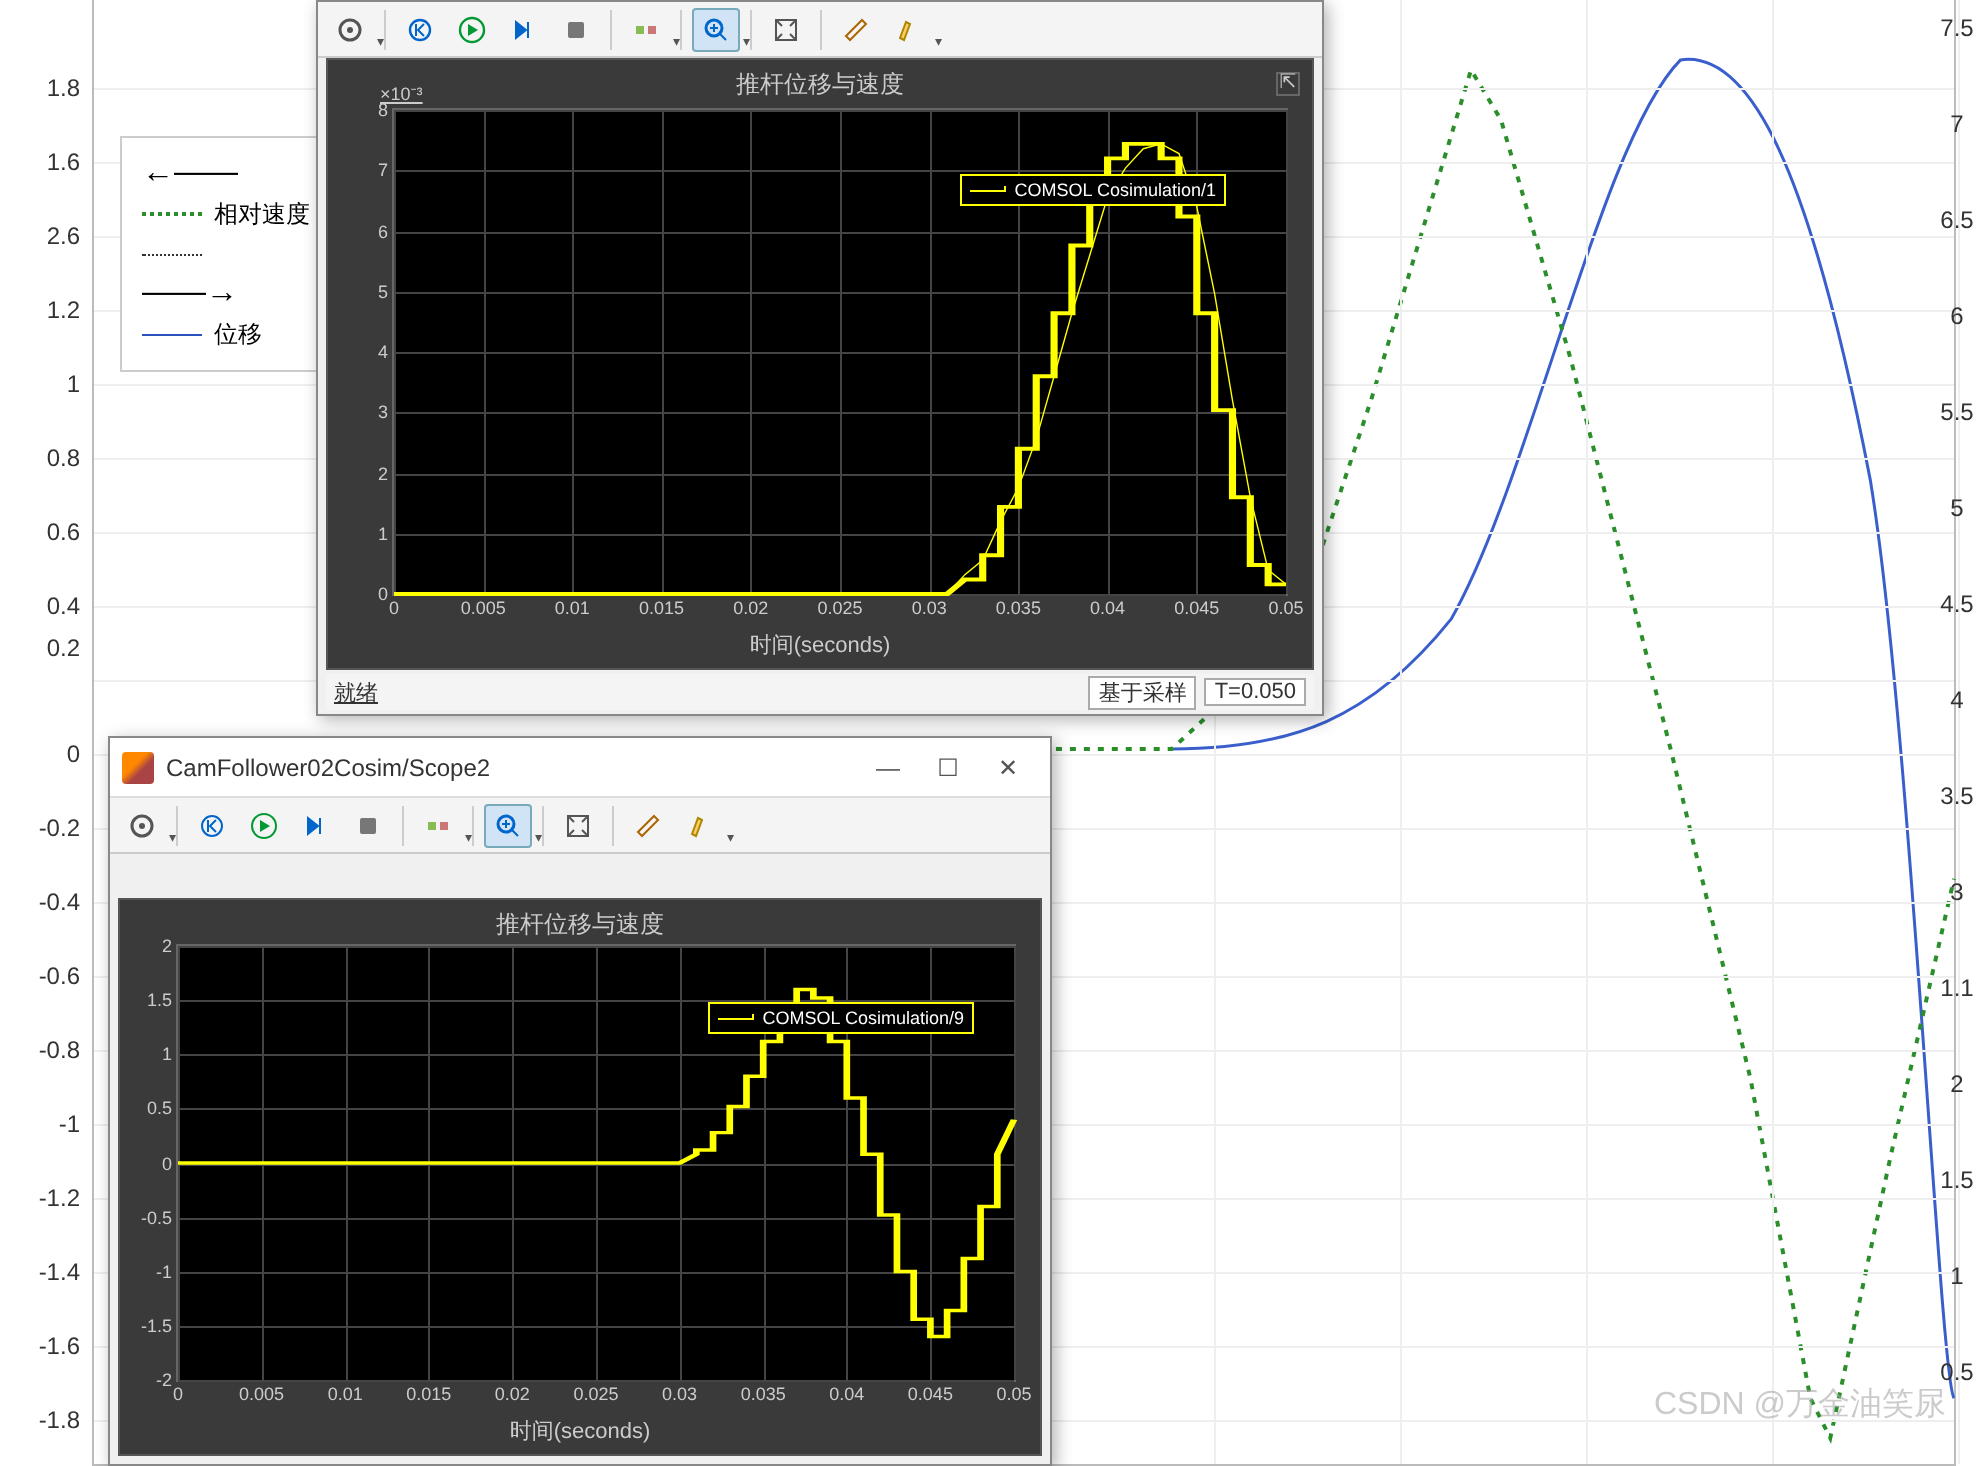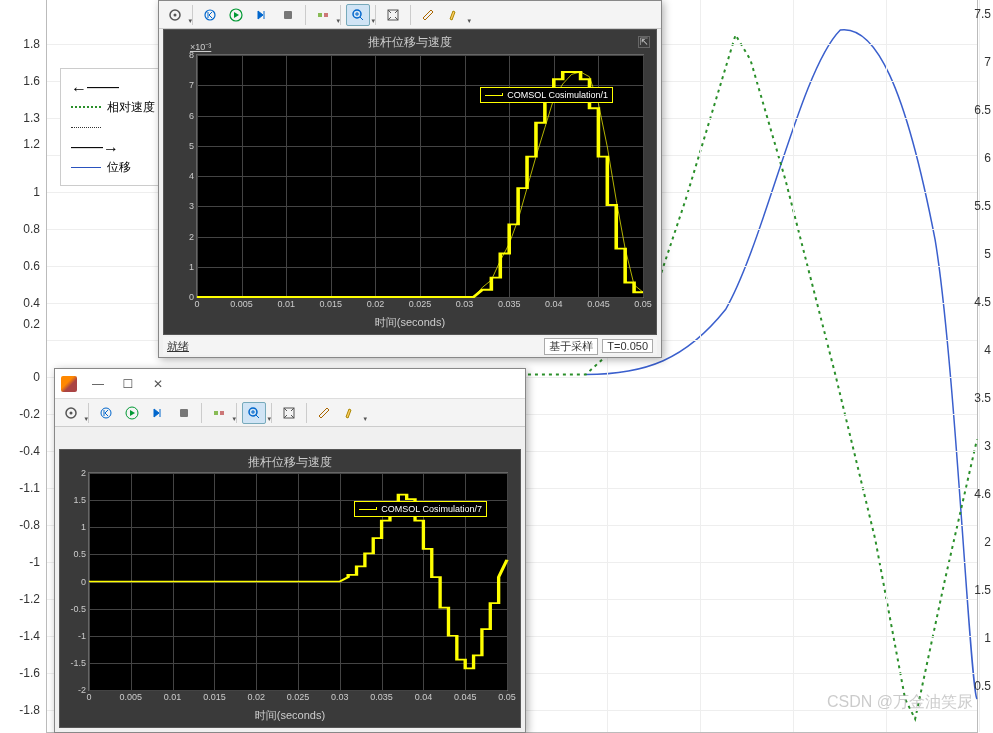--- a/index.html
+++ b/index.html
@@ -3,21 +3,21 @@
 <meta charset="utf-8">
 <style>
 * { margin: 0; padding: 0; box-sizing: border-box; font-family: "Microsoft YaHei", sans-serif; }
 body { width: 993px; height: 733px; background: #fff; position: relative; overflow: hidden; }
 
 .bg-chart { position: absolute; left: 0; top: 0; width: 993px; height: 733px; }
 .bg-plot { position: absolute; left: 46px; top: 0; width: 932px; height: 733px; border-left: 1px solid #bbb; border-bottom: 1px solid #bbb; border-right: 1px solid #bbb; }
 .gridline-h { position: absolute; left: 0; width: 100%; border-top: 1px solid #eee; }
 .gridline-v { position: absolute; top: 0; height: 100%; border-left: 1px solid #eee; }
 .ytick-l { position: absolute; left: 0; width: 40px; text-align: right; font-size: 12px; color: #333; transform: translateY(-50%); }
-.ytick-r { position: absolute; right: -30px; width: 25px; text-align: right; font-size: 12px; color: #333; transform: translateY(-50%); }
+.ytick-r { position: absolute; right: -30px; width: 25px; text-align: center; font-size: 12px; color: #333; transform: translateY(-50%); }
 .xtick-b { position: absolute; bottom: -18px; font-size: 12px; color: #333; transform: translateX(-50%); }
 
 .legend-box { position: absolute; left: 60px; top: 68px; background: #fff; border: 1px solid #ccc; padding: 8px 10px; font-size: 12px; }
 .legend-row { display: flex; align-items: center; gap: 6px; height: 20px; }
 .legend-line { width: 30px; border-top: 1px solid; }
 .legend-line.dotted-g { border-top: 2px dotted #2a8f2a; }
 .legend-line.dotted-k { border-top: 1px dotted #333; }
 .legend-line.solid-b { border-top: 1px solid #2a52be; }
 .arrow-l::before { content: "←——"; font-size: 16px; }
 .arrow-r::before { content: "——→"; font-size: 16px; }
@@ -109,51 +109,51 @@
       <div class="gridline-v" style="left: 653px;"></div>
       <div class="gridline-v" style="left: 746px;"></div>
       <div class="gridline-v" style="left: 839px;"></div>
       <div class="gridline-v" style="left: 932px;"></div>
     </div>
 </div>
 
 <div>
 <div class="ytick-l" style="top:44px">1.8</div>
 <div class="ytick-l" style="top:81px">1.6</div>
-<div class="ytick-l" style="top:118px">1.3</div>
-<div class="ytick-l" style="top:144px">1.2</div>
+<div class="ytick-l" style="top:118px">2.6</div>
+<div class="ytick-l" style="top:155px">1.2</div>
 <div class="ytick-l" style="top:192px">1</div>
 <div class="ytick-l" style="top:229px">0.8</div>
 <div class="ytick-l" style="top:266px">0.6</div>
 <div class="ytick-l" style="top:303px">0.4</div>
 <div class="ytick-l" style="top:324px">0.2</div>
 <div class="ytick-l" style="top:377px">0</div>
 <div class="ytick-l" style="top:414px">-0.2</div>
 <div class="ytick-l" style="top:451px">-0.4</div>
-<div class="ytick-l" style="top:488px">-1.1</div>
+<div class="ytick-l" style="top:488px">-0.6</div>
 <div class="ytick-l" style="top:525px">-0.8</div>
 <div class="ytick-l" style="top:562px">-1</div>
 <div class="ytick-l" style="top:599px">-1.2</div>
 <div class="ytick-l" style="top:636px">-1.4</div>
 <div class="ytick-l" style="top:673px">-1.6</div>
 <div class="ytick-l" style="top:710px">-1.8</div>
 </div>
 
 <div style="position:absolute; right:0; top:0;">
 <div class="ytick-r" style="position:absolute;top:14px;right:2px;font-size:12px">7.5</div>
 <div class="ytick-r" style="position:absolute;top:62px;right:2px;font-size:12px">7</div>
 <div class="ytick-r" style="position:absolute;top:110px;right:2px;font-size:12px">6.5</div>
 <div class="ytick-r" style="position:absolute;top:158px;right:2px;font-size:12px">6</div>
 <div class="ytick-r" style="position:absolute;top:206px;right:2px;font-size:12px">5.5</div>
 <div class="ytick-r" style="position:absolute;top:254px;right:2px;font-size:12px">5</div>
 <div class="ytick-r" style="position:absolute;top:302px;right:2px;font-size:12px">4.5</div>
 <div class="ytick-r" style="position:absolute;top:350px;right:2px;font-size:12px">4</div>
 <div class="ytick-r" style="position:absolute;top:398px;right:2px;font-size:12px">3.5</div>
 <div class="ytick-r" style="position:absolute;top:446px;right:2px;font-size:12px">3</div>
-<div class="ytick-r" style="position:absolute;top:494px;right:2px;font-size:12px">4.6</div>
+<div class="ytick-r" style="position:absolute;top:494px;right:2px;font-size:12px">1.1</div>
 <div class="ytick-r" style="position:absolute;top:542px;right:2px;font-size:12px">2</div>
 <div class="ytick-r" style="position:absolute;top:590px;right:2px;font-size:12px">1.5</div>
 <div class="ytick-r" style="position:absolute;top:638px;right:2px;font-size:12px">1</div>
 <div class="ytick-r" style="position:absolute;top:686px;right:2px;font-size:12px">0.5</div>
 </div>
 
 <div style="position:absolute;left:46px;bottom:6px;width:932px">
   <span class="xtick-b" style="left:560px;position:absolute">0.03</span>
   <span class="xtick-b" style="left:653px;position:absolute">0.035</span>
   <span class="xtick-b" style="left:746px;position:absolute">0.04</span>
@@ -309,20 +309,21 @@
   <div class="statusbar">
     <span class="status-l">就绪</span>
     <span class="status-box">基于采样</span>
     <span class="status-box">T=0.050</span>
   </div>
 </div>
 
 <div class="scope-win scope2">
   <div class="titlebar">
     <div class="mlogo"></div>
+    <span class="title-txt">CamFollower02Cosim/Scope2</span>
     <div class="winbtn">—</div>
     <div class="winbtn">☐</div>
     <div class="winbtn">✕</div>
   </div>
   <div class="toolbar">
     <div class="tbtn dd">
         <svg viewBox="0 0 16 16">
           <circle cx="8" cy="8" r="5" fill="none" stroke="#555" stroke-width="1.5"></circle>
           <circle cx="8" cy="8" r="1.5" fill="#555"></circle>
         </svg>
@@ -427,20 +428,20 @@
           <div class="gi-v" style="left: 90%;"></div>
           <div class="sx-tick" style="left: 90%;">0.045</div>
           <div class="gi-v" style="left: 100%;"></div>
           <div class="sx-tick" style="left: 100%;">0.05</div>
         </div>
       <svg class="curve" viewBox="0 0 100 100" preserveAspectRatio="none">
         <path d="M0 50 L60 50 L62 48 L62 47 L64 47 L64 43 L66 43 L66 37 L68 37 L68 30 L70 30 L70 22 L72 22 L72 14 L74 14 L74 10 L76 10 L76 12 L78 12 L78 22 L80 22 L80 35 L82 35 L82 48 L84 48 L84 62 L86 62 L86 75 L88 75 L88 86 L90 86 L90 90 L92 90 L92 84 L94 84 L94 72 L96 72 L96 60 L98 60 L98 48 L100 40" stroke="yellow" stroke-width="0.8" fill="none"></path>
       </svg>
       <div class="scope-legend">
         <span class="sl-line"></span>
-        <span>COMSOL Cosimulation/7</span>
+        <span>COMSOL Cosimulation/9</span>
       </div>
     </div>
     <div class="x-axis-label">时间(seconds)</div>
   </div>
 </div>
 
 <div class="watermark">CSDN @万金油笑尿</div>
 
 </body></html>

